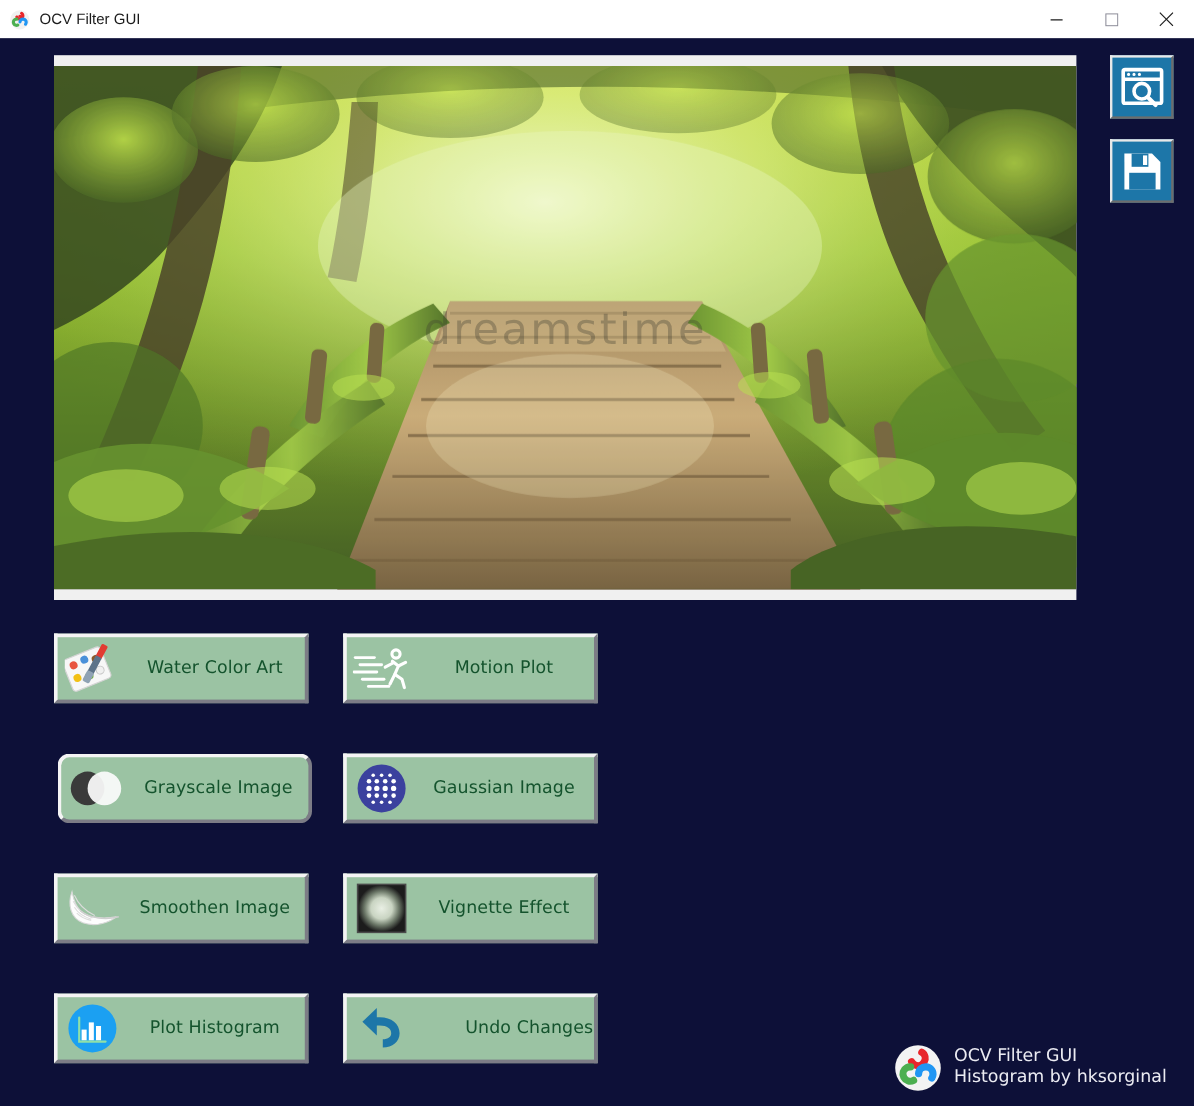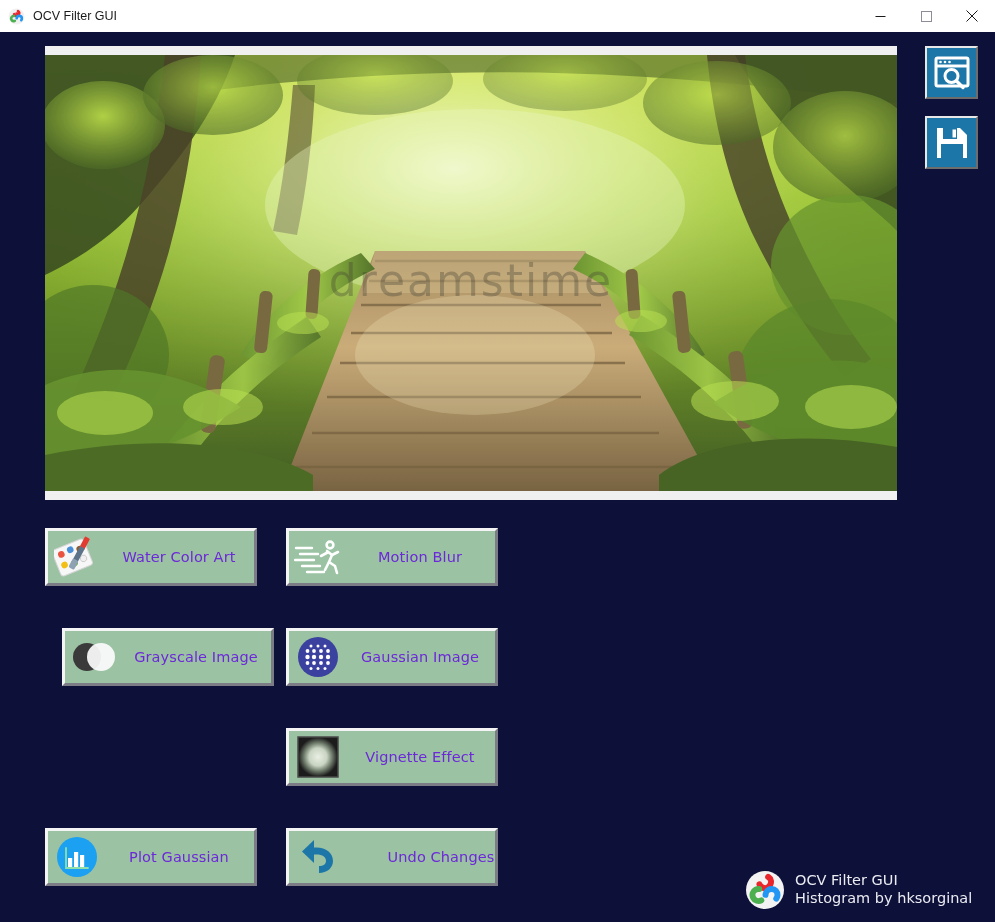--- a/index.html
+++ b/index.html
@@ -86,21 +86,21 @@
     position: absolute;
     left: 0; top: 0;
     width: 852px; height: 436px;
   }
   .watermark {
     position: absolute;
     left: 0; top: 200px;
     width: 852px;
     text-align: center;
     font-family: "DejaVu Sans", sans-serif;
-    font-size: 44px;
+    font-size: 36px;
     letter-spacing: 2px;
     color: rgba(60, 60, 50, 0.33);
     pointer-events: none;
     user-select: none;
   }
 
   
   .side-btn {
     position: absolute;
     width: 53px; height: 53px;
@@ -140,32 +140,32 @@
     height: 52px;
     flex: 0 0 auto;
     display: flex;
     align-items: center;
     justify-content: center;
     margin-left: 2px;
   }
   .fb-label {
     font-family: "DejaVu Sans", sans-serif;
     font-size: 14.5px;
-    color: #6d28d9;
+    color: #14532d;
     white-space: nowrap;
     flex: 1 1 auto;
     text-align: center;
     padding-right: 0;
     letter-spacing: 0.1px;
   }
 
   
   #btn-water-color   { left: 45px;  top: 496px; }
   #btn-motion-blur   { left: 286px; top: 496px; }
-  #btn-grayscale     { left: 62px;  top: 596px; }
+  #btn-grayscale     { left: 48px;  top: 596px; border-radius: 10px; }
   #btn-gaussian-blur { left: 286px; top: 596px; }
   #btn-smoothen      { left: 45px;  top: 696px; }
   #btn-vignette      { left: 286px; top: 696px; }
   #btn-histogram     { left: 45px;  top: 796px; }
   #btn-undo          { left: 286px; top: 796px; gap: 42px; }
 
   
   .branding {
     position: absolute;
     left: 745px; top: 838px;
@@ -396,21 +396,21 @@
           </g>
           <g stroke="#ffffff" stroke-width="2.6" fill="none" stroke-linecap="round" stroke-linejoin="round">
             <circle cx="36" cy="8" r="3.4"></circle>
             <path d="M33 14 L38 18 L35 25 L31 33"></path>
             <path d="M35 25 L41 29 L43 36"></path>
             <path d="M38 18 L44 15"></path>
             <path d="M33.5 15.5 L27 19"></path>
           </g>
         </svg>
       </span>
-      <span class="fb-label">Motion Blur</span>
+      <span class="fb-label">Motion Plot</span>
     </div>
 
     <div class="filter-btn" id="btn-grayscale">
       <span class="fb-icon">
         <svg width="46" height="40" viewBox="0 0 46 40">
           <circle cx="16" cy="20" r="14" fill="#3a3a3a"></circle>
           <circle cx="30" cy="20" r="14" fill="#fbfbfb" opacity="0.93"></circle>
           <path d="M23 7.3 A14 14 0 0 0 23 32.7 A14 14 0 0 1 23 7.3 Z" fill="#8f8f8f" opacity="0.75"></path>
         </svg>
       </span>
@@ -439,20 +439,35 @@
               <circle cx="31" cy="27" r="1.9"></circle>
             <circle cx="14" cy="32.5" r="1.5"></circle>
               <circle cx="21" cy="32.5" r="1.5"></circle>
               <circle cx="28" cy="32.5" r="1.5"></circle>
           </g>
         </svg>
       </span>
       <span class="fb-label">Gaussian Image</span>
     </div>
 
+    <div class="filter-btn" id="btn-smoothen">
+      <span class="fb-icon">
+        <svg width="48" height="40" viewBox="0 0 48 40">
+          <path d="M7 6 C3 17 6 28 16 32 C27 36 39 31 44 27 C33 29 20 28 14 22 C9 17 8 11 7 6 Z" fill="#fdfdfd" stroke="#d9d9d9" stroke-width="0.9"></path>
+          <g stroke="#dcdcdc" stroke-width="0.9" fill="none">
+            <path d="M9 9 C12 16 18 22 26 26"></path>
+            <path d="M8 14 C11 20 17 25 24 28"></path>
+            <path d="M9 19 C12 24 17 27 23 29"></path>
+            <path d="M11 24 C14 27 18 29 23 30"></path>
+          </g>
+          <path d="M14 22 C22 28 34 30 46 27" stroke="#cfcfcf" stroke-width="1.2" fill="none"></path>
+        </svg>
+      </span>
+      <span class="fb-label">Smoothen Image</span>
+    </div>
 
     <div class="filter-btn" id="btn-vignette">
       <span class="fb-icon">
         <svg width="42" height="42" viewBox="0 0 42 42">
           <defs>
             <radialGradient id="vig" cx="50%" cy="50%" r="52%">
               <stop offset="0%" stop-color="#e9efe4"></stop>
               <stop offset="45%" stop-color="#c9d4c2"></stop>
               <stop offset="72%" stop-color="#6e7a6a"></stop>
               <stop offset="100%" stop-color="#1c1c1c"></stop>
@@ -470,21 +485,21 @@
         <svg width="42" height="42" viewBox="0 0 42 42">
           <circle cx="21" cy="21" r="20" fill="#1ba0f2"></circle>
           <g fill="#ffffff">
             <rect x="12" y="22" width="4.2" height="9"></rect>
             <rect x="18" y="16" width="4.2" height="15"></rect>
             <rect x="24" y="19" width="4.2" height="12"></rect>
           </g>
           <path d="M10 12 L10 32 L32 32" stroke="#8ee0a8" stroke-width="1.8" fill="none" stroke-linecap="round"></path>
         </svg>
       </span>
-      <span class="fb-label">Plot Gaussian</span>
+      <span class="fb-label">Plot Histogram</span>
     </div>
 
     <div class="filter-btn" id="btn-undo">
       <span class="fb-icon">
         <svg width="44" height="42" viewBox="0 0 44 42">
           <path d="M16 12 C28 10 37 16 37 25 C37 32 31 37 23 37 L23 30 C27.5 30 30 28 30 25 C30 20.5 25 17.5 16 19 Z" fill="#1d76a8"></path>
           <path d="M18 4 L18 27 L6 15.5 Z" fill="#1d76a8"></path>
         </svg>
       </span>
       <span class="fb-label">Undo Changes</span>

